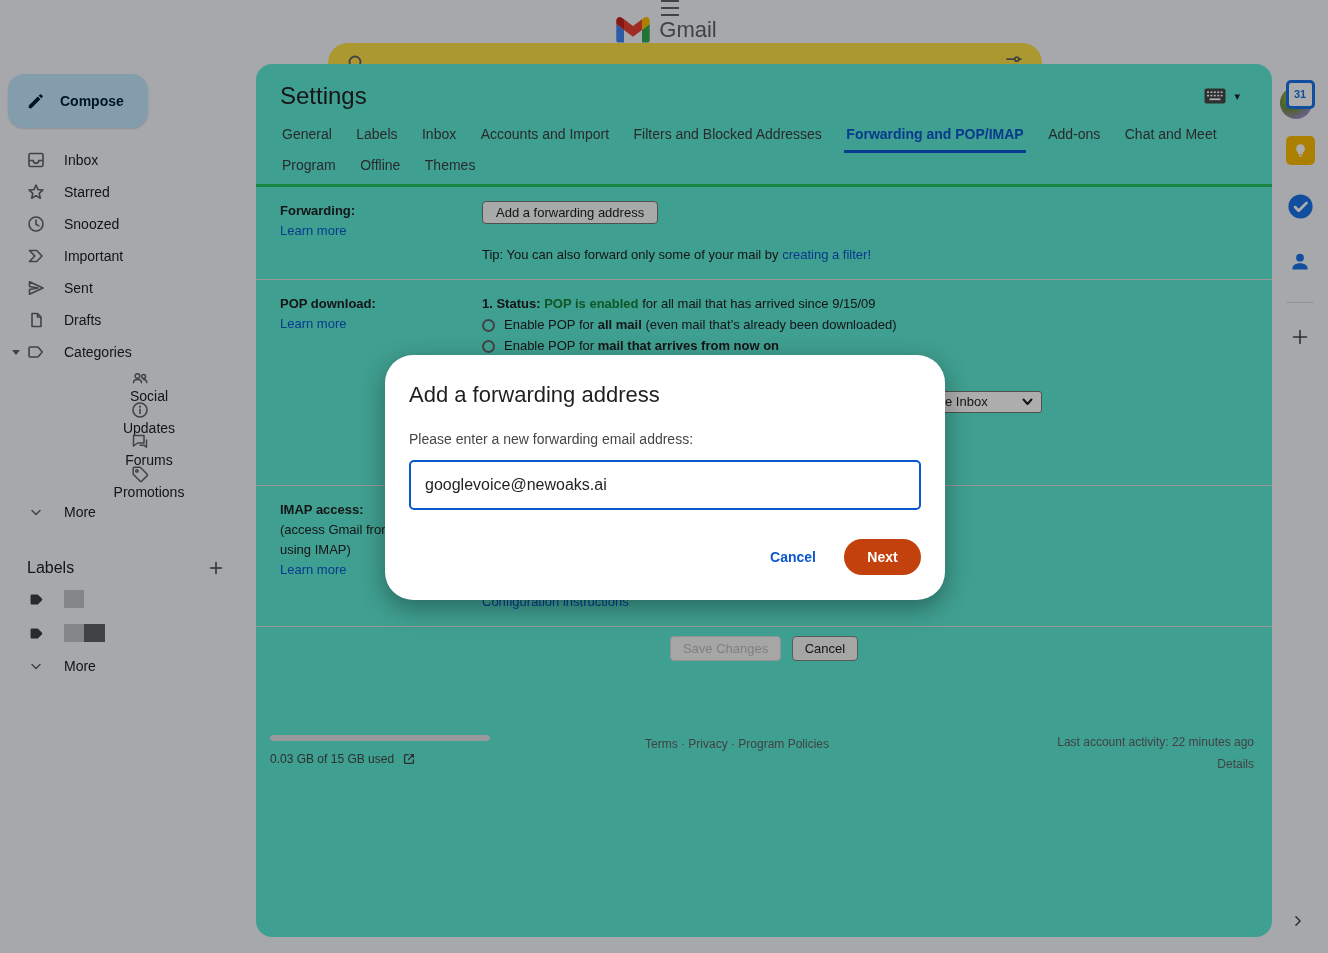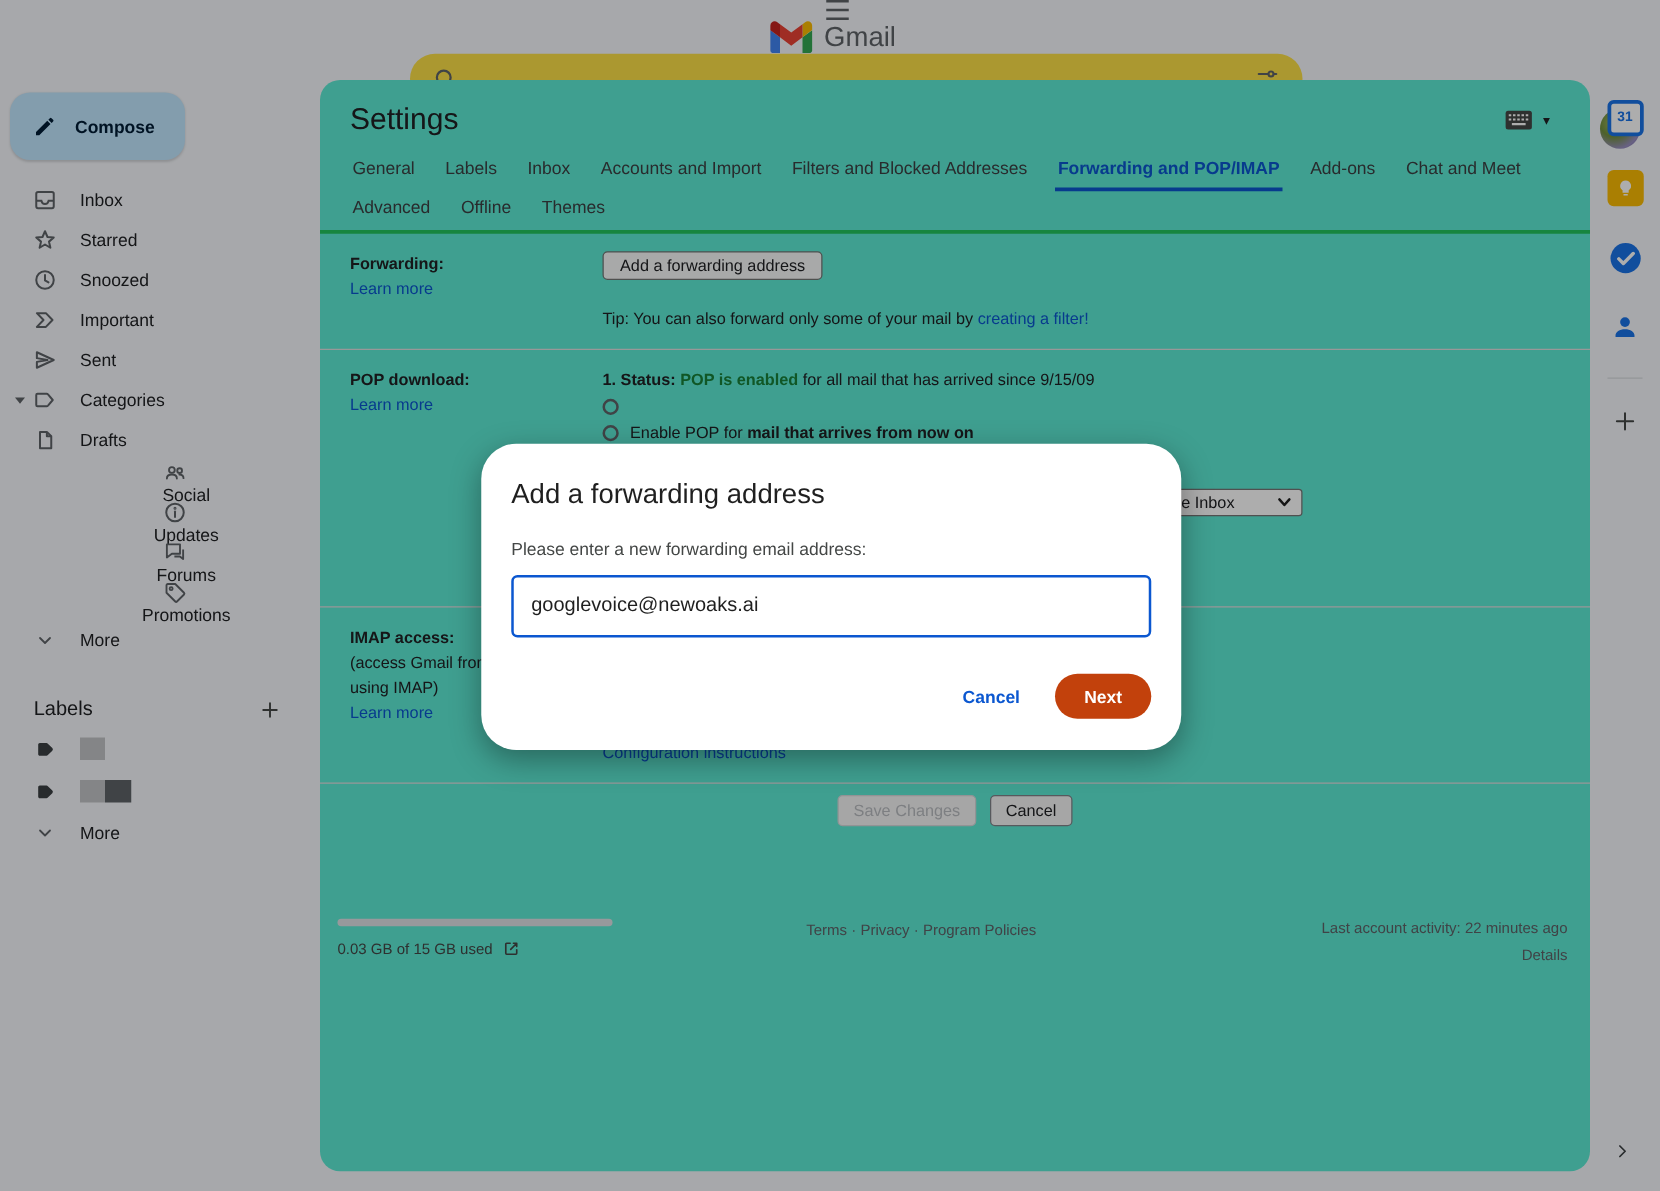--- a/index.html
+++ b/index.html
@@ -213,36 +213,36 @@
       </div>
       <div class="sitem">
         <span class="sicon">
             <svg width="20" height="20" viewBox="0 0 20 20" fill="none" stroke="#5f6368" stroke-width="1.6" stroke-linejoin="round">
               <path d="M3.5 16.2 17 10 3.5 3.8v4.7l8.5 1.5-8.5 1.5z"></path>
             </svg>
           </span>
         <span>Sent</span>
       </div>
       <div class="sitem">
-        <span class="twisty"></span>
-        <span class="sicon">
-            <svg width="20" height="20" viewBox="0 0 20 20" fill="none" stroke="#5f6368" stroke-width="1.6" stroke-linejoin="round">
-              <path d="M4 5h7.3c.4 0 .8.2 1.1.5l3.8 4.5-3.8 4.5c-.3.3-.7.5-1.1.5H4c-.6 0-1-.4-1-1V6c0-.6.4-1 1-1z"></path>
-            </svg>
-          </span>
-        <span>Categories</span>
-      </div>
-      <div class="sitem">
         <span class="sicon">
             <svg width="20" height="20" viewBox="0 0 20 20" fill="none" stroke="#5f6368" stroke-width="1.6" stroke-linejoin="round">
               <path d="M6 3.5h5.5L15 7v9.5H6z"></path>
               <path d="M11.5 3.5V7H15"></path>
             </svg>
           </span>
         <span>Drafts</span>
+      </div>
+      <div class="sitem">
+        <span class="twisty"></span>
+        <span class="sicon">
+            <svg width="20" height="20" viewBox="0 0 20 20" fill="none" stroke="#5f6368" stroke-width="1.6" stroke-linejoin="round">
+              <path d="M4 5h7.3c.4 0 .8.2 1.1.5l3.8 4.5-3.8 4.5c-.3.3-.7.5-1.1.5H4c-.6 0-1-.4-1-1V6c0-.6.4-1 1-1z"></path>
+            </svg>
+          </span>
+        <span>Categories</span>
       </div>
       <div class="sitem sub">
         <span class="sicon">
             <svg width="20" height="20" viewBox="0 0 20 20" fill="none" stroke="#5f6368" stroke-width="1.5">
               <circle cx="7.5" cy="8" r="2.3"></circle>
               <path d="M3.5 14.8c0-2 1.8-3.2 4-3.2s4 1.2 4 3.2" stroke-linecap="round"></path>
               <circle cx="13.7" cy="8.5" r="1.9"></circle>
               <path d="M13.5 11.6c1.9.1 3.3 1.2 3.3 2.9" stroke-linecap="round"></path>
             </svg>
           </span>
@@ -352,21 +352,21 @@
         <span class="tab">General</span>
         <span class="tab">Labels</span>
         <span class="tab">Inbox</span>
         <span class="tab">Accounts and Import</span>
         <span class="tab">Filters and Blocked Addresses</span>
         <span class="tab active">Forwarding and POP/IMAP</span>
         <span class="tab">Add-ons</span>
         <span class="tab">Chat and Meet</span>
       </div>
       <div class="tabrow tabrow2">
-        <span class="tab">Advanced</span>
+        <span class="tab">Program</span>
         <span class="tab">Offline</span>
         <span class="tab">Themes</span>
       </div>
     </div>
 
     <div class="sec">
       <div class="sec-label">
         <b>Forwarding:</b>
         <a class="lnk">Learn more</a>
       </div>
@@ -382,20 +382,21 @@
       <div class="sec-label">
         <b>POP download:</b>
         <a class="lnk">Learn more</a>
       </div>
       <div class="sec-content">
         <div>
           <b>1. Status: </b><span class="green">POP is enabled</span><span> for all mail that has arrived since 9/15/09</span>
         </div>
         <div class="radio-row">
           <span class="radio"></span>
+          <span><span>Enable POP for </span><b>all mail</b><span> (even mail that's already been downloaded)</span></span>
         </div>
         <div class="radio-row">
           <span class="radio"></span>
           <span><span>Enable POP for </span><b>mail that arrives from now on</b></span>
         </div>
         <div class="radio-row">
           <span class="radio"></span>
           <span><b>Disable POP</b></span>
         </div>
         <div class="sel-row">

